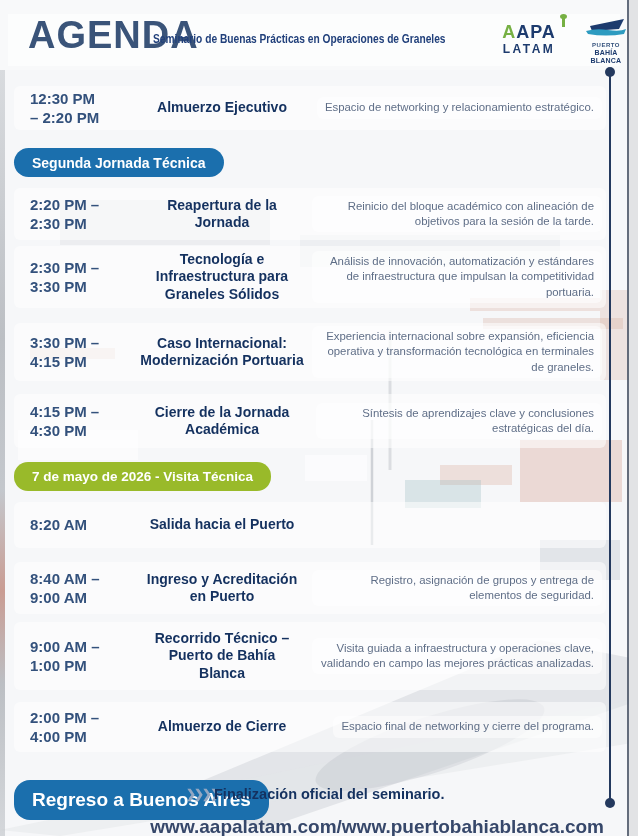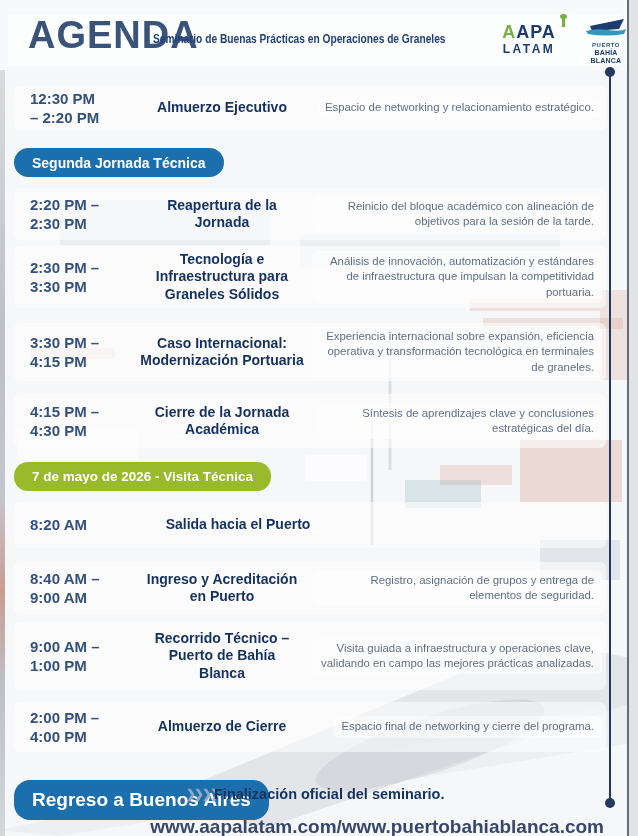--- a/index.html
+++ b/index.html
@@ -157,21 +157,21 @@
   <div class="row" style="top:394px;height:54px;">
     <div class="time">4:15 PM –
 4:30 PM</div>
     <div class="ttl">Cierre de la Jornada
 Académica</div>
     <div class="desc"><span style="max-width:270px;">Síntesis de aprendizajes clave y conclusiones estratégicas del día.</span></div>
   </div>
 
   <div class="pill green" id="pill-visita">7 de mayo de 2026 - Visita Técnica</div>
 
-  <div class="row" style="top:502px;height:46px;gap:16px;">
+  <div class="row" style="top:502px;height:46px;">
     <div class="time">8:20 AM</div>
     <div class="ttl">Salida hacia el Puerto</div>
   </div>
 
   <div class="row" style="top:562px;height:52px;">
     <div class="time">8:40 AM –
 9:00 AM</div>
     <div class="ttl">Ingreso y Acreditación
 en Puerto</div>
     <div class="desc"><span>Registro, asignación de grupos y entrega de elementos de seguridad.</span></div>

